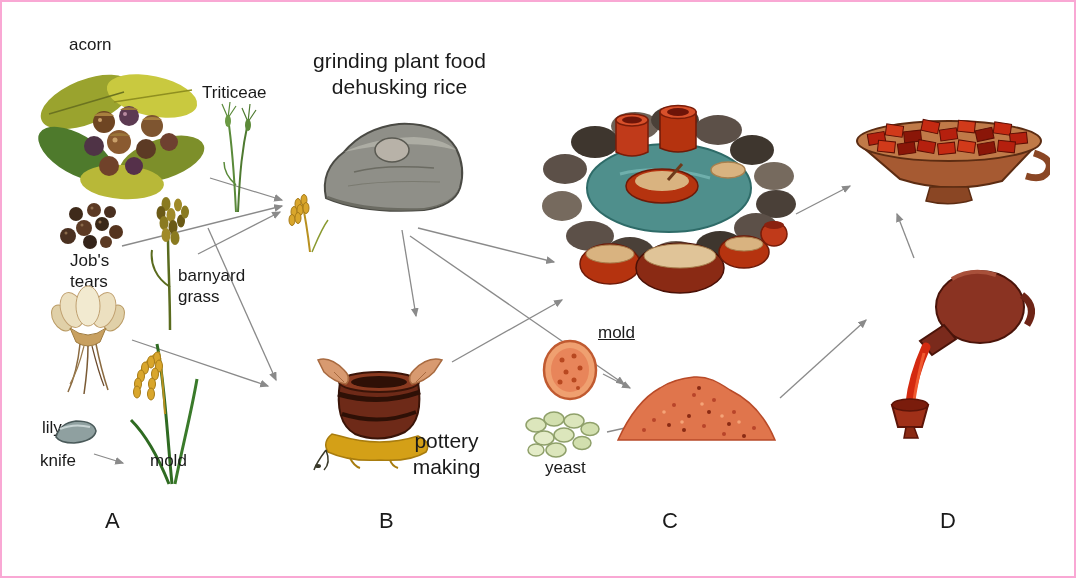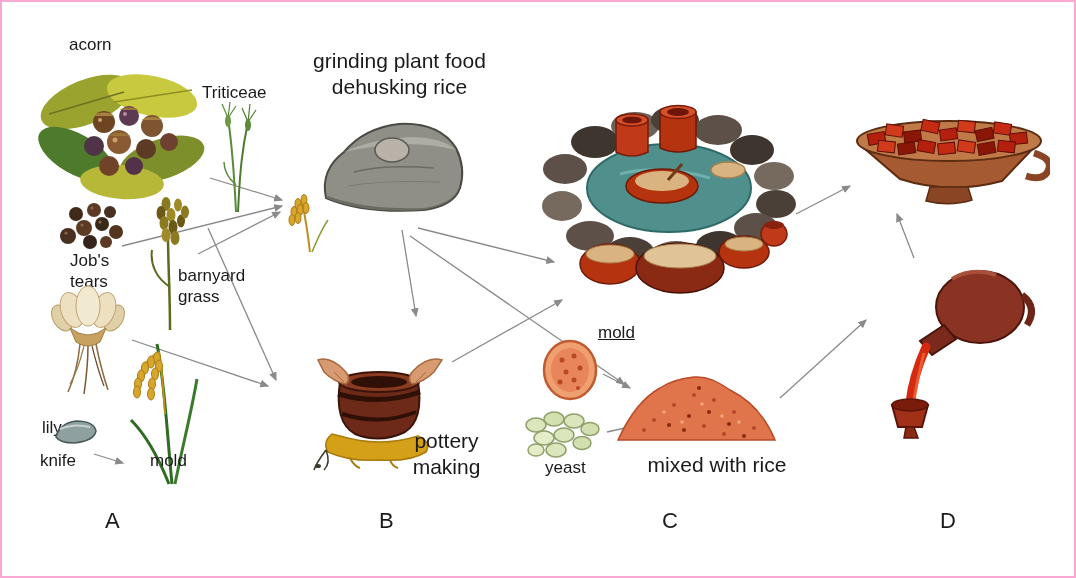--- a/index.html
+++ b/index.html
@@ -319,21 +319,20 @@
         <circle cx="110" cy="84" r="2" fill="#b8442a"></circle>
       <circle cx="130" cy="86" r="2" fill="#8a2a14"></circle>
         <circle cx="85" cy="38" r="2" fill="#8a2a14"></circle>
       <circle cx="50" cy="62" r="1.8" fill="#f4a478"></circle>
         <circle cx="88" cy="54" r="1.8" fill="#f4a478"></circle>
       <circle cx="108" cy="66" r="1.8" fill="#f4a478"></circle>
         <circle cx="68" cy="72" r="1.8" fill="#f4a478"></circle>
       <circle cx="125" cy="72" r="1.8" fill="#f4a478"></circle>
     </svg>
   </div>
-  <div class="label caption" style="left:640px; top:450px; width:150px;">mixed with rice</div>
 
   <div class="letter" style="left:660px; top:506px;">C</div>
 
 
   <div class="illus" style="left:848px; top:103px;">
     <svg width="200" height="105" viewBox="0 0 200 105">
       <path d="M8,38 Q100,72 190,36 L152,76 Q100,90 50,74 Z" fill="#a65a32" stroke="#5c2c12" stroke-width="2"></path>
       <path d="M184,48 q20,6 14,18 q-5,10 -22,5" fill="none" stroke="#8a4624" stroke-width="7"></path>
       <path d="M80,82 L76,96 Q100,102 122,95 L118,82 Z" fill="#8a4624" stroke="#5c2c12" stroke-width="1.5"></path>
       <ellipse cx="99" cy="36" rx="92" ry="20" fill="#c07a48" stroke="#5c2c12" stroke-width="2"></ellipse>

